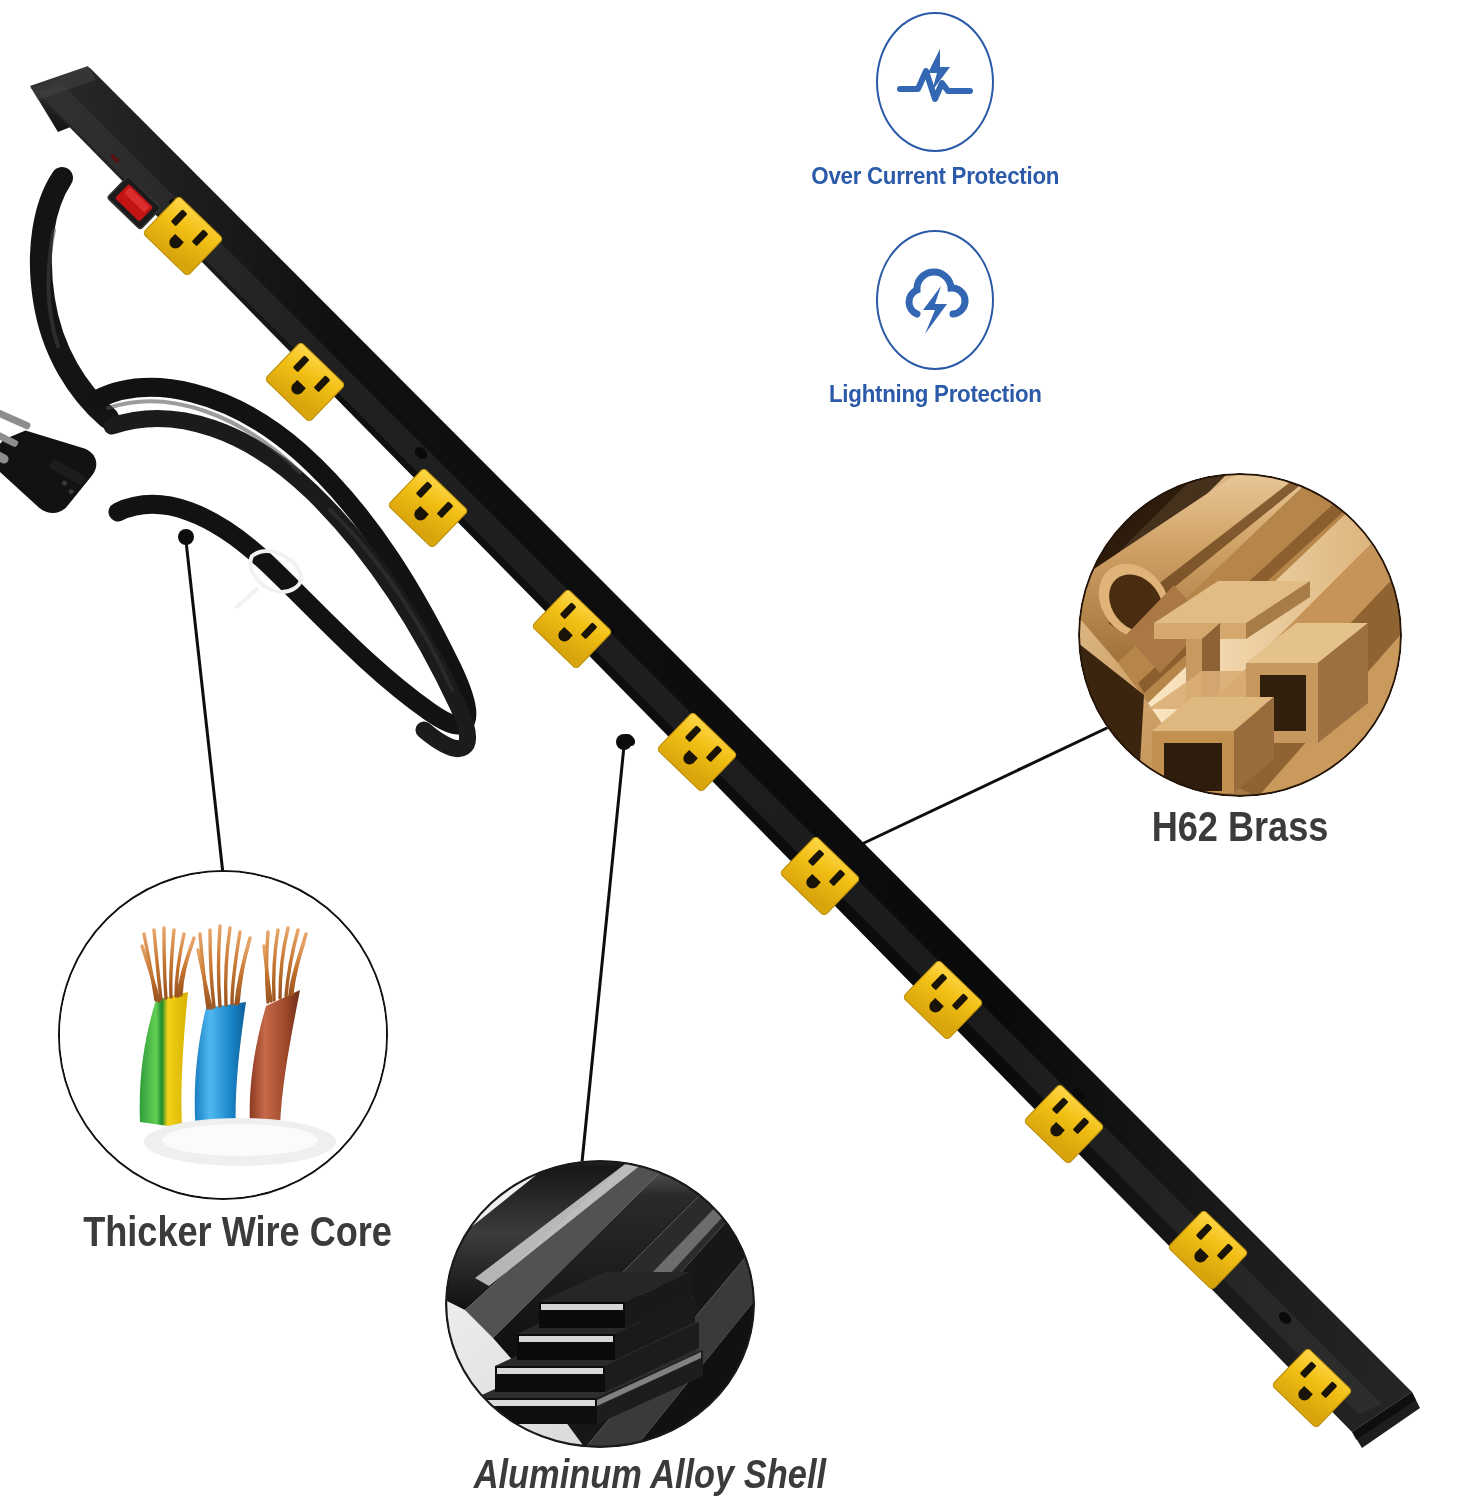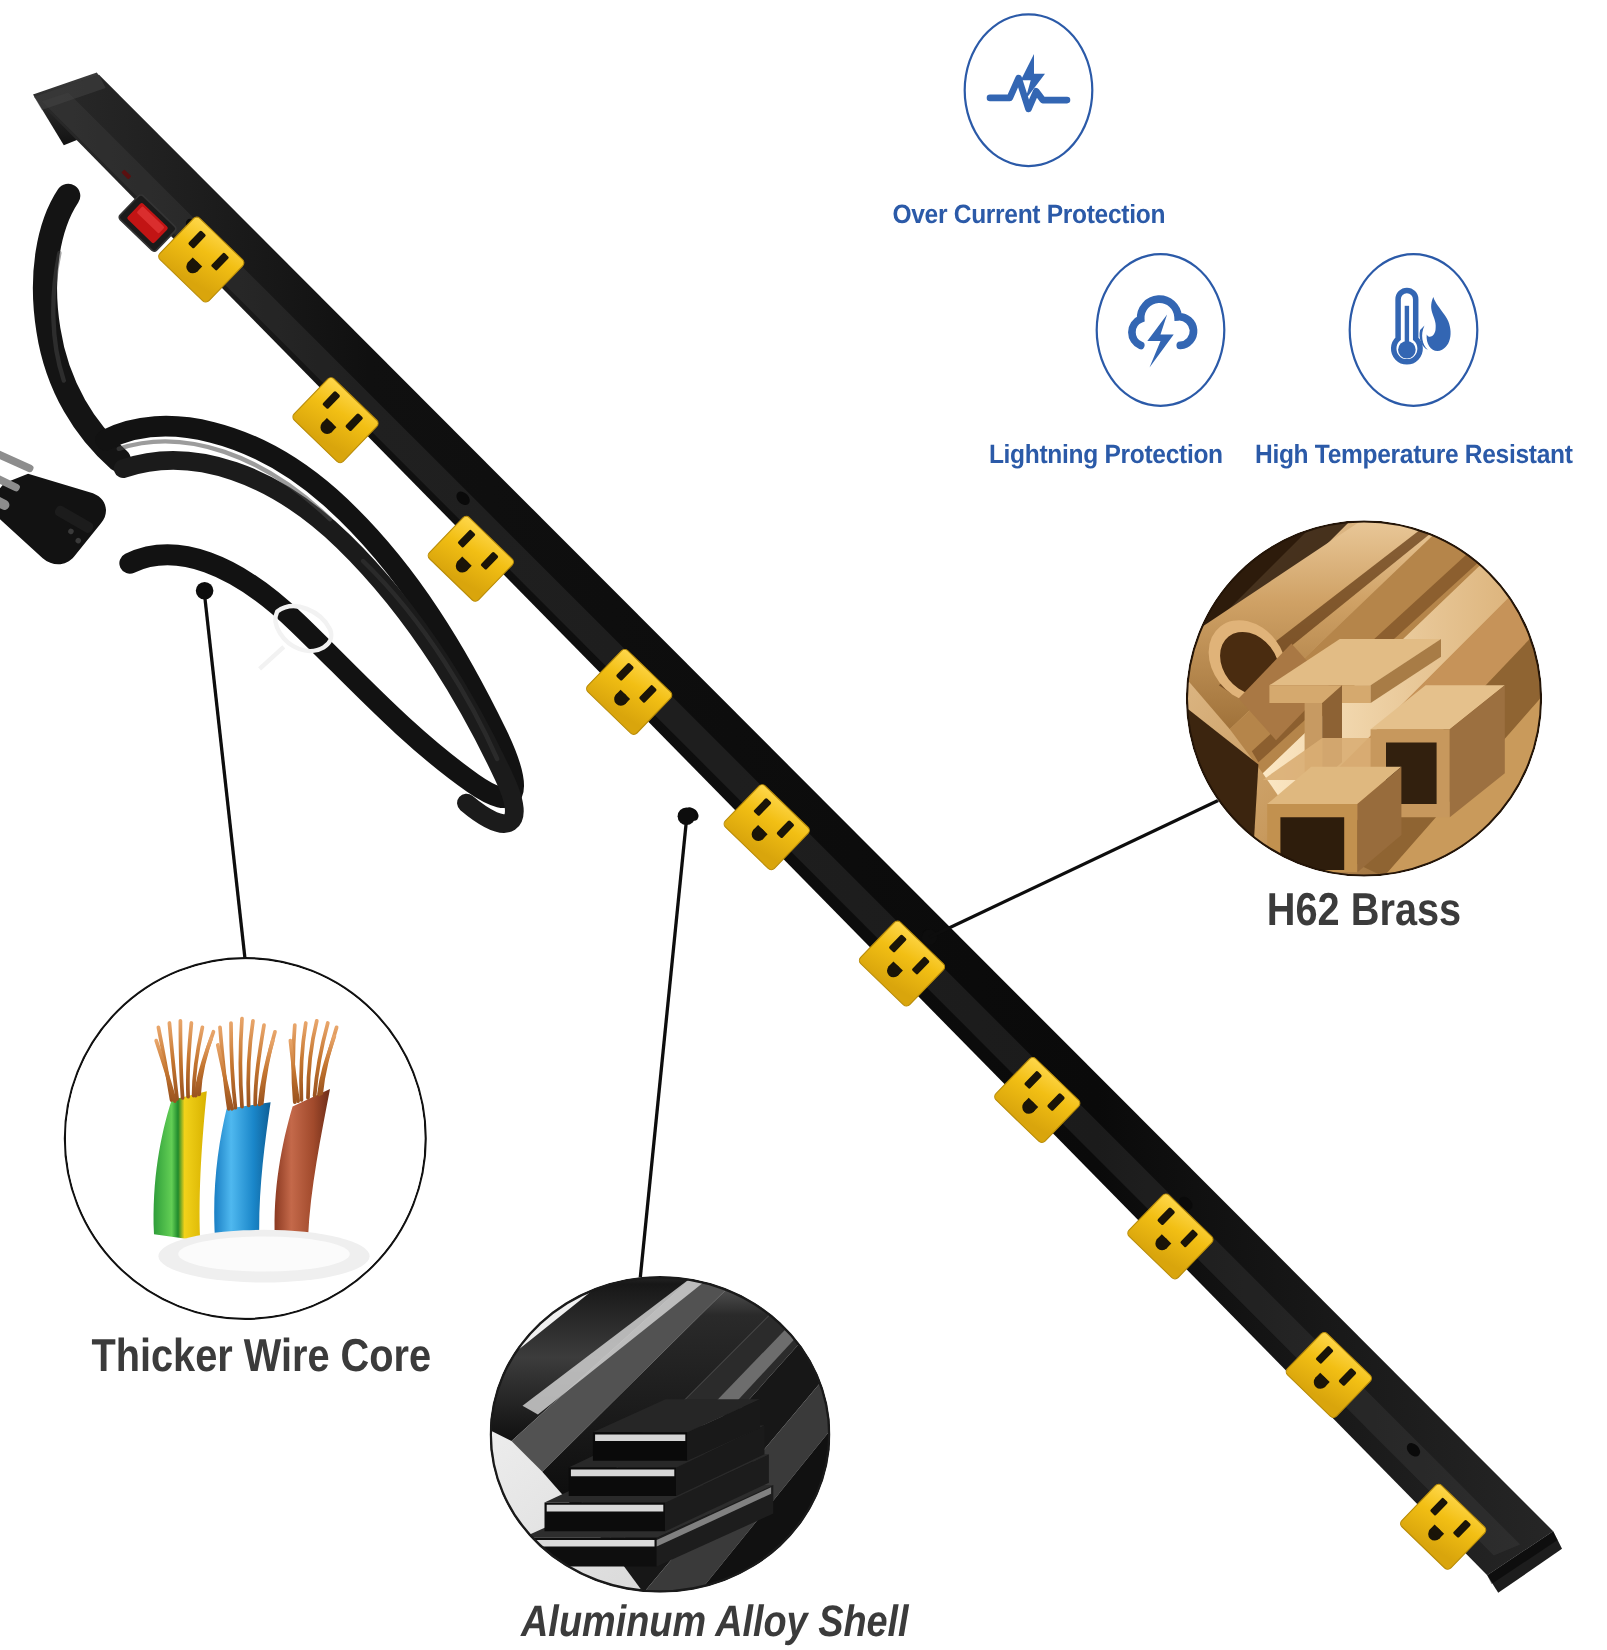--- a/index.html
+++ b/index.html
@@ -9,40 +9,40 @@
     background:#ffffff;
   }
   .stage{position:absolute;inset:0;}
 
   
   .features{
     position:absolute;left:760px;top:0px;width:700px;height:430px;
   }
   .feature{
     position:absolute;width:350px;height:215px;
-    display:flex;flex-direction:column;align-items:center;justify-content:flex-start;gap:20px;
+    display:flex;flex-direction:column;align-items:center;justify-content:flex-start;
   }
   .feature .ringwrap{
     width:130px;height:148px;display:flex;align-items:center;justify-content:center;
     margin-top:8px;
   }
   .feature .ring{
     width:118px;height:140px;border:2px solid #2b5aa8;border-radius:50%;
     display:flex;align-items:center;justify-content:center;box-sizing:border-box;
   }
   .feature .flabel{
     margin-top:6px;
     color:#2b5aa8;font-weight:bold;font-size:24px;letter-spacing:-0.3px;
     white-space:nowrap;text-align:center;
     font-family:"Liberation Sans", sans-serif;
     transform:scaleX(0.93);
   }
   .f0{left:0px;top:0px;}
   .f1{left:350px;top:0px;}
-  .f2{left:10px;top:218px;align-items:flex-end;}
+  .f2{left:0px;top:218px;}
   .f3{left:350px;top:218px;}
 
   
   .strip-layer{position:absolute;left:0;top:0;width:1461px;height:1500px;}
 
   
   .callout{position:absolute;}
   .callout .circ{
     border-radius:50%;overflow:hidden;border:2px solid #111;
     background:#fff;box-sizing:border-box;position:relative;
@@ -275,37 +275,20 @@
         <div class="ring">
           <svg width="88" height="88" viewBox="0 0 88 88">
             <path d="M26,58 A13,13 0 0 1 26,34 A17,17 0 0 1 60,32 A13,13 0 0 1 62,58" fill="none" stroke="#3366b3" stroke-width="7" stroke-linecap="round"></path>
             <path d="M50,30 L32,54 L44,54 L34,78 L56,48 L44,48 Z" fill="#3366b3"></path>
           </svg>
         </div>
       </div>
       <div class="flabel">Lightning Protection</div>
     </div>
 
-    <div class="feature f3">
-      <div class="ringwrap">
-        <div class="ring">
-          <svg width="88" height="88" viewBox="0 0 88 88">
-
-            <path d="M30,16 A8,8 0 0 1 46,16 L46,52 A12,12 0 1 1 30,52 Z" fill="none" stroke="#3366b3" stroke-width="5"></path>
-            <circle cx="38" cy="62" r="8" fill="#3366b3"></circle>
-            <rect x="36" y="22" width="4" height="34" fill="#3366b3"></rect>
-
-            <path d="M62,14 C56,28 66,32 64,44 C63,50 58,52 56,48
-                     C55,58 62,66 70,62 C80,57 80,40 72,30 C68,24 64,20 62,14 Z" fill="#3366b3"></path>
-            <path d="M54,40 C50,48 52,58 57,62 C52,60 48,52 50,44 Z" fill="#3366b3"></path>
-          </svg>
-        </div>
-      </div>
-      <div class="flabel">High Temperature Resistant</div>
-    </div>
   </div>
 
   <div class="callout co-wire">
     <div class="circ">
       <svg width="326" height="326" viewBox="0 0 326 326">
         <defs>
           <linearGradient id="gySh" x1="0" y1="0" x2="1" y2="0">
             <stop offset="0%" stop-color="#2f9e3a"></stop>
             <stop offset="34%" stop-color="#63cf55"></stop>
             <stop offset="46%" stop-color="#1f8a2c"></stop>

